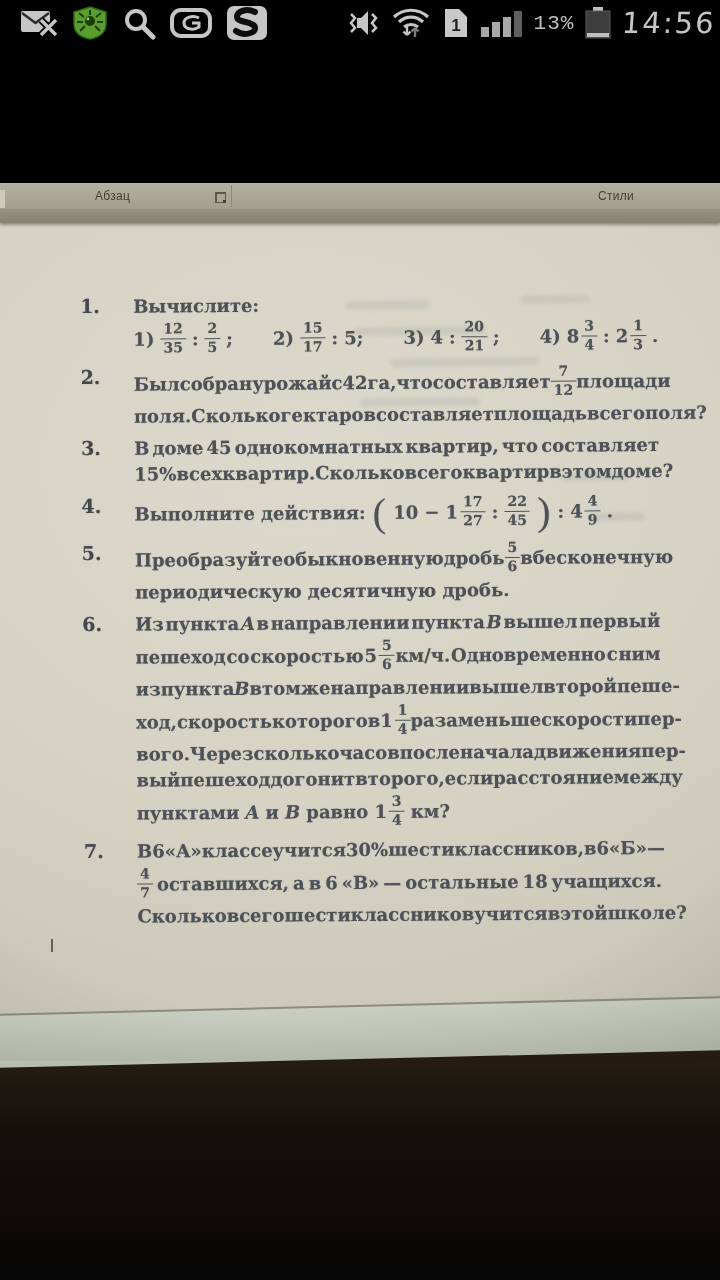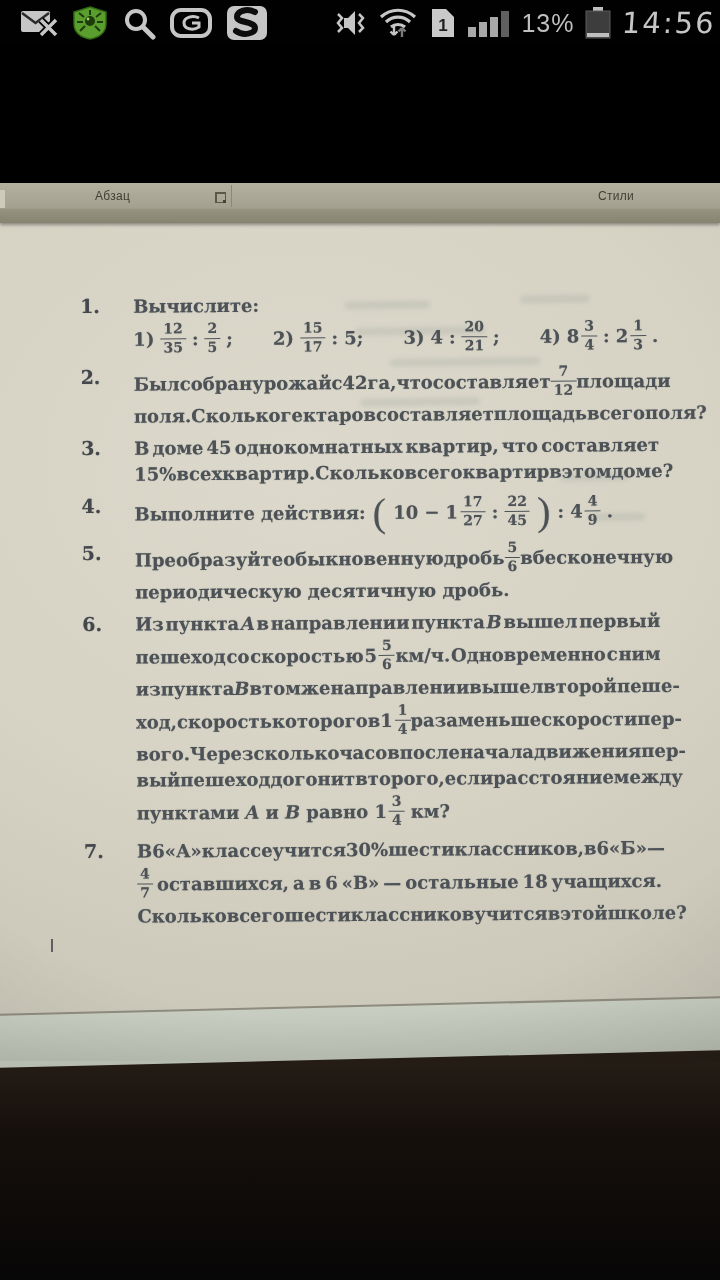--- a/index.html
+++ b/index.html
@@ -2,21 +2,21 @@
 <html><head>
 <meta charset="utf-8">
 <style>
   html,body{margin:0;padding:0;background:#000;}
   body{width:720px;height:1280px;position:relative;overflow:hidden;font-family:"Liberation Sans",sans-serif;}
 
   
   .statusbar{position:absolute;left:0;top:0;width:720px;height:46px;background:#010101;z-index:20;}
   .sb-left{position:absolute;left:20px;top:0;height:46px;display:flex;align-items:center;column-gap:14px;}
   .sb-right{position:absolute;right:4px;top:0;height:46px;display:flex;align-items:center;column-gap:10px;}
-  .sb-text{color:#bfbfbf;font-size:25px;letter-spacing:1px;font-family:Liberation Sans, sans-serif;}
+  .sb-text{color:#bfbfbf;font-size:21px;letter-spacing:1px;font-family:Liberation Mono, monospace;}
   .sb-time{color:#c6c6c6;font-size:29px;letter-spacing:2px;font-family:"DejaVu Sans",sans-serif;transform:skewX(-4deg);}
   .sb-ico{display:block;}
 
   
   .ribbon-row{position:absolute;left:0;top:183px;width:720px;height:26px;
     background:linear-gradient(#b4b0a0,#a3a090);z-index:2;}
   .ribbon-label{position:absolute;top:6px;font-size:12px;color:#413f34;letter-spacing:.3px;}
   .rb-paragraph{left:95px;}
   .rb-styles{left:598px;}
   .dlg-launcher{position:absolute;left:215px;top:9px;width:8px;height:8px;border:1px solid #5a584c;border-top-width:2px;border-left-width:2px;}

